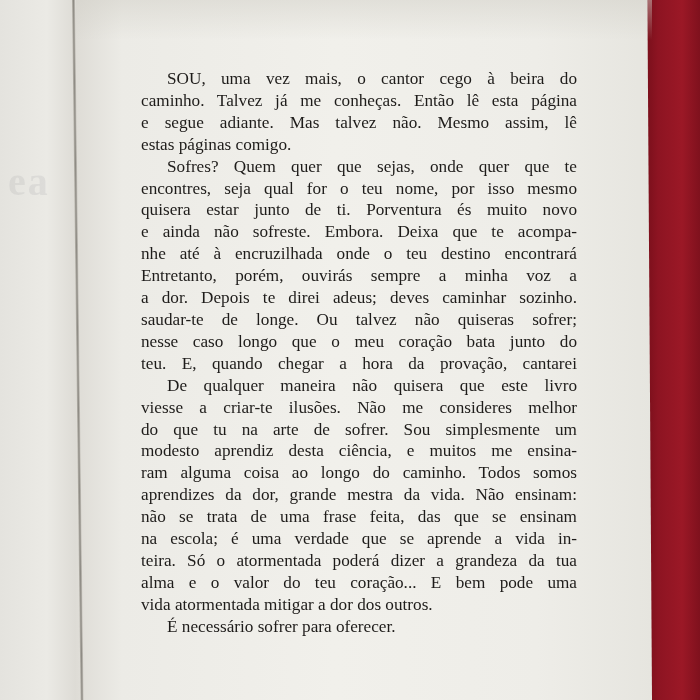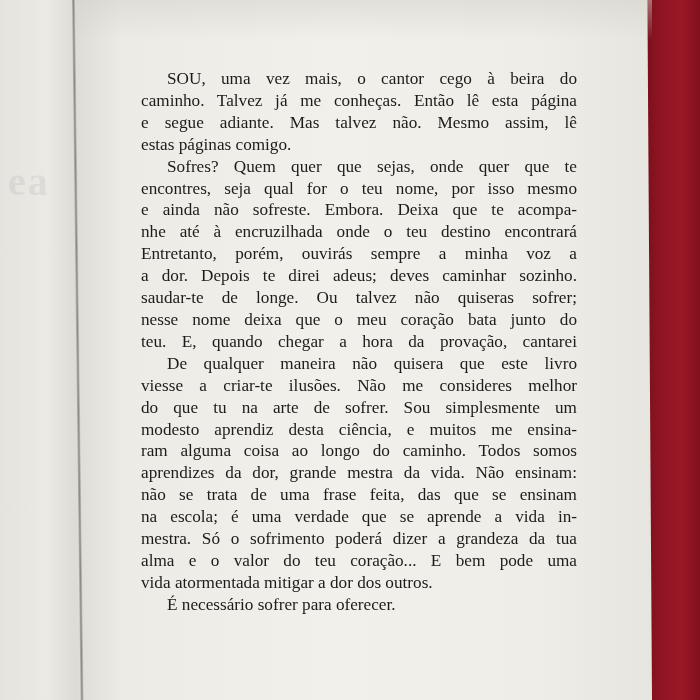--- a/index.html
+++ b/index.html
@@ -55,32 +55,33 @@
 <div class="page-shadow-top"></div>
 <div class="gutter"></div>
 
 <div class="text-block">
   <span class="line indent">SOU, uma vez mais, o cantor cego à beira do</span>
   <span class="line">caminho. Talvez já me conheças. Então lê esta página</span>
   <span class="line">e segue adiante. Mas talvez não. Mesmo assim, lê</span>
   <span class="line last">estas páginas comigo.</span>
   <span class="line indent">Sofres? Quem quer que sejas, onde quer que te</span>
   <span class="line">encontres, seja qual for o teu nome, por isso mesmo</span>
+  <span class="line">quisera estar junto de ti. Porventura és muito novo</span>
   <span class="line">e ainda não sofreste. Embora. Deixa que te acompa-</span>
   <span class="line">nhe até à encruzilhada onde o teu destino encontrará</span>
   <span class="line">Entretanto, porém, ouvirás sempre a minha voz a</span>
   <span class="line">a dor. Depois te direi adeus; deves caminhar sozinho.</span>
   <span class="line">saudar-te de longe. Ou talvez não quiseras sofrer;</span>
-  <span class="line">nesse nome deixa que o meu coração bata junto do</span>
+  <span class="line">nesse caso longo que o meu coração bata junto do</span>
   <span class="line">teu. E, quando chegar a hora da provação, cantarei</span>
   <span class="line indent">De qualquer maneira não quisera que este livro</span>
   <span class="line">viesse a criar-te ilusões. Não me consideres melhor</span>
   <span class="line">do que tu na arte de sofrer. Sou simplesmente um</span>
   <span class="line">modesto aprendiz desta ciência, e muitos me ensina-</span>
   <span class="line">ram alguma coisa ao longo do caminho. Todos somos</span>
   <span class="line">aprendizes da dor, grande mestra da vida. Não ensinam:</span>
   <span class="line">não se trata de uma frase feita, das que se ensinam</span>
   <span class="line">na escola; é uma verdade que se aprende a vida in-</span>
-  <span class="line">mestra. Só o sofrimento poderá dizer a grandeza da tua</span>
+  <span class="line">teira. Só o atormentada poderá dizer a grandeza da tua</span>
   <span class="line">alma e o valor do teu coração... E bem pode uma</span>
   <span class="line last">vida atormentada mitigar a dor dos outros.</span>
   <span class="line indent last">É necessário sofrer para oferecer.</span>
 </div>
 
 </body></html>

